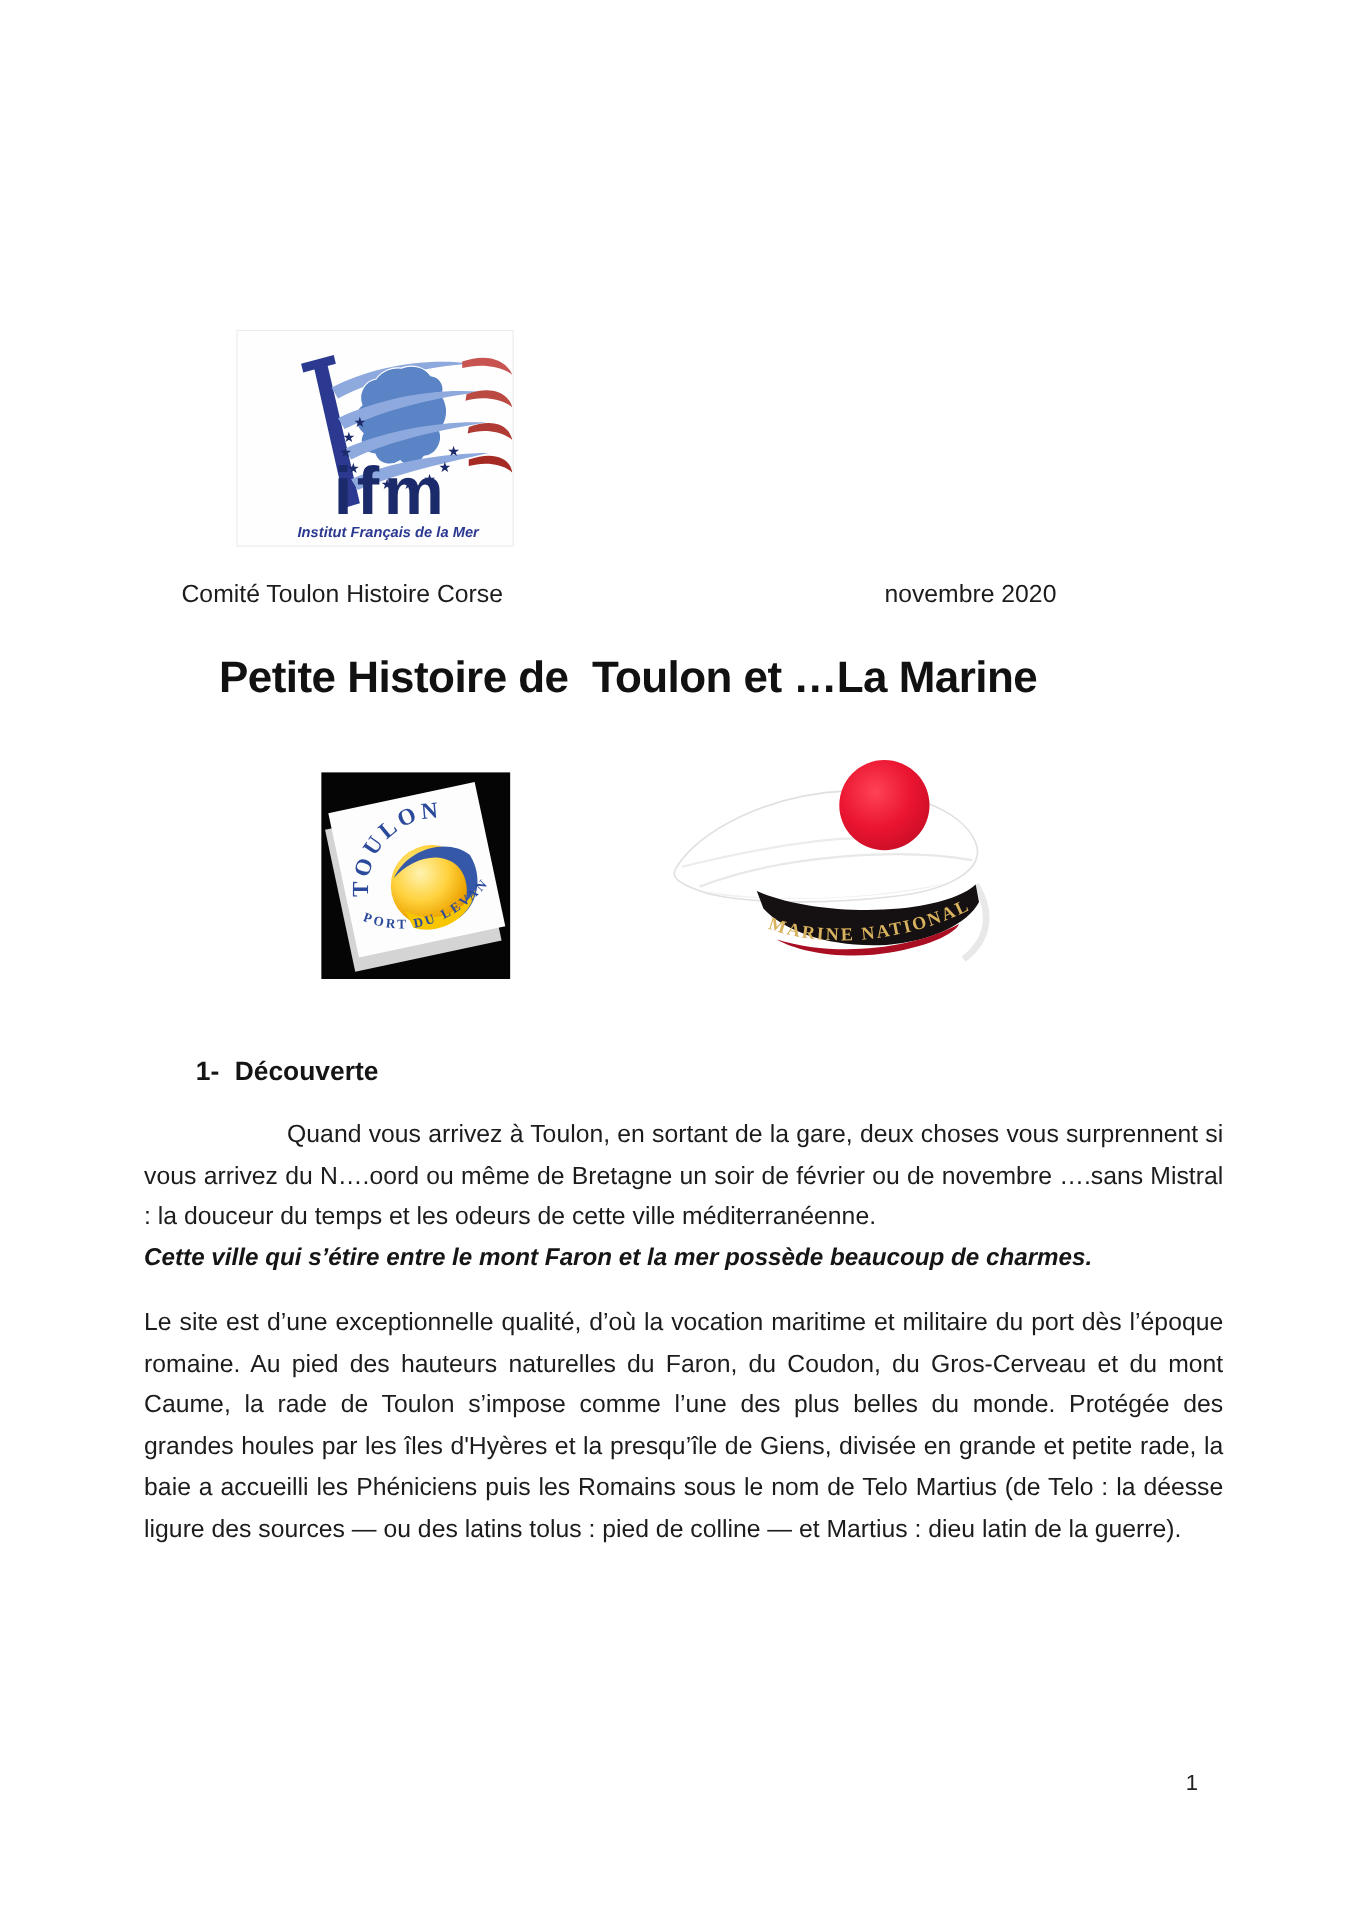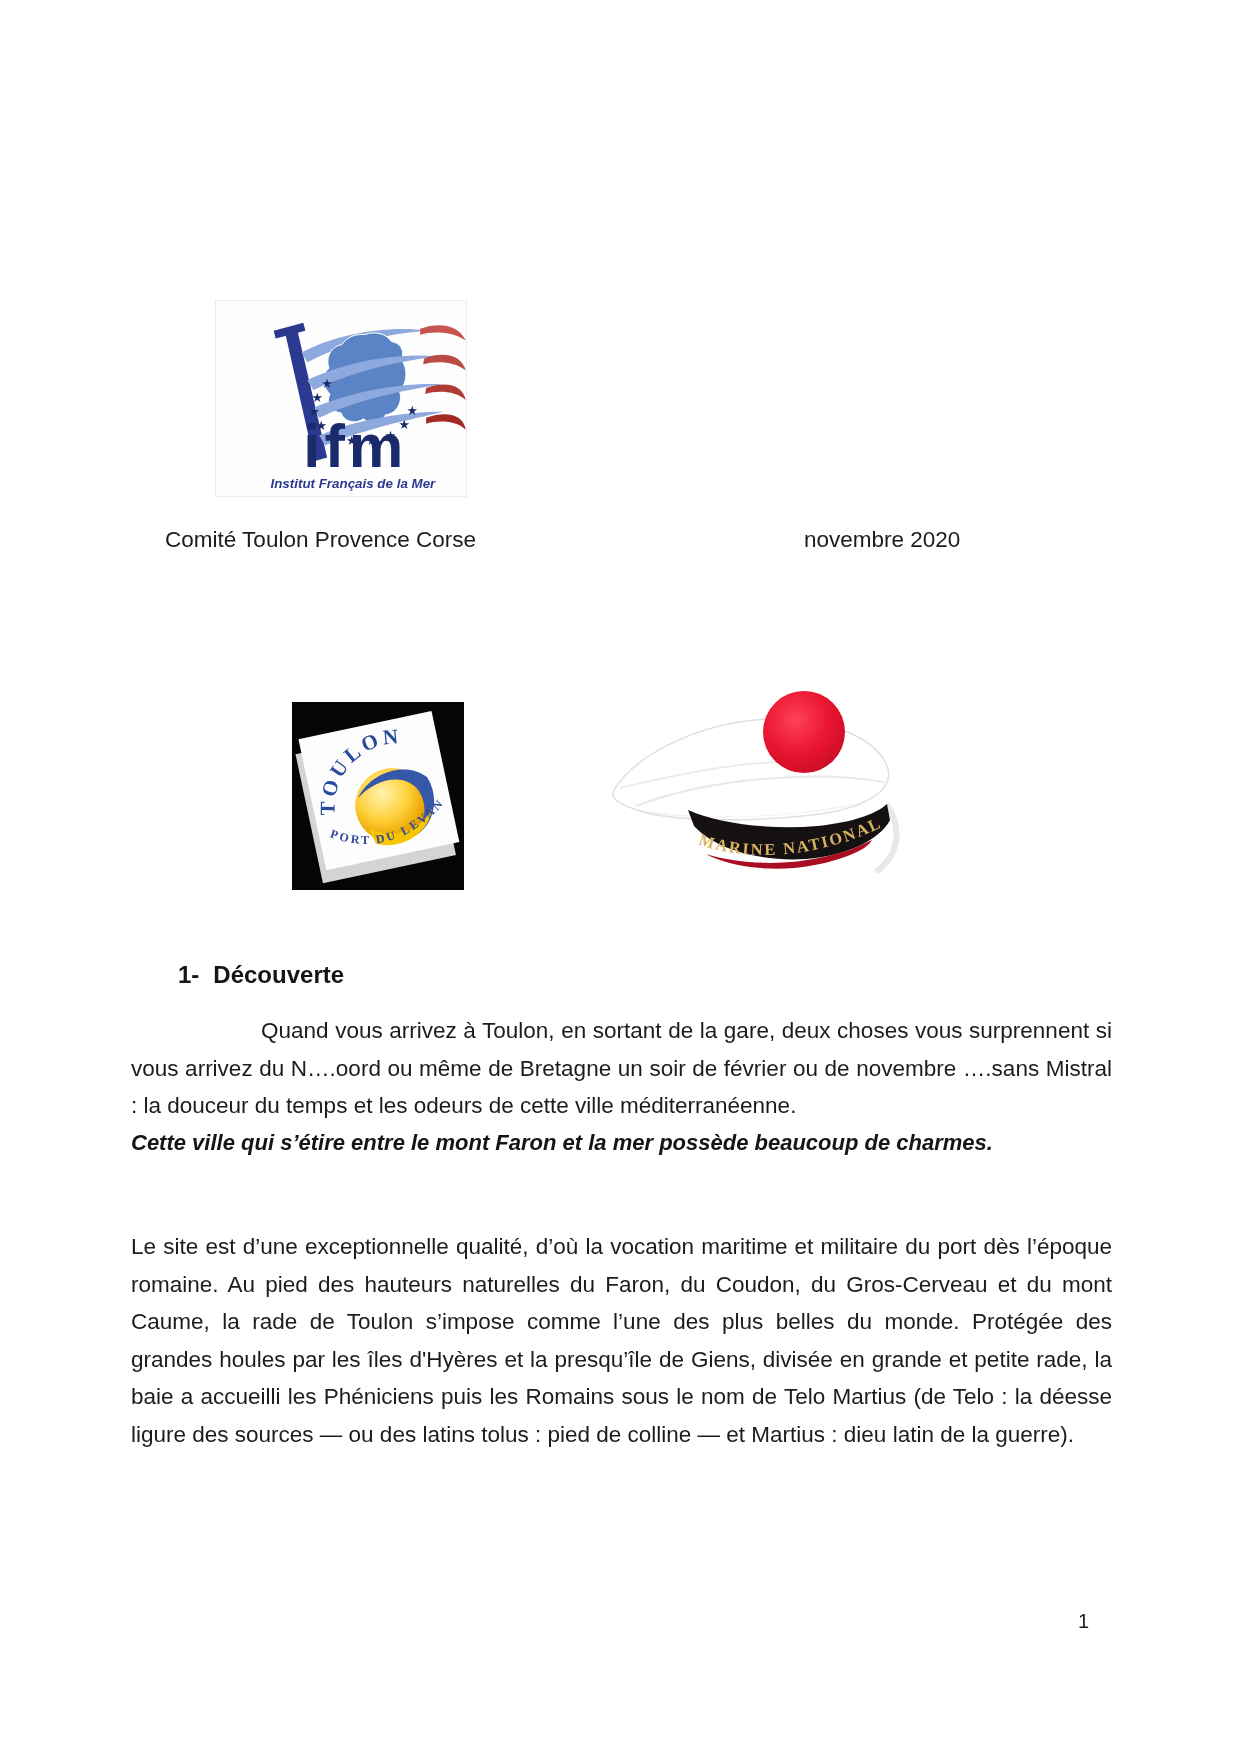--- a/index.html
+++ b/index.html
@@ -34,21 +34,21 @@
   
   .h1 { left:178px; top:961px; font-size:24px; font-weight:700; color:#151515; }
   .h1 .num { margin-right:14px; }
 
   
   .body-par { left:131px; width:981px; font-size:22.5px; line-height:37.6px;
               text-align:justify; color:#1c1c1c; }
   .p1 { top:1012px; text-indent:130px; }
   .emph { left:131px; top:1130px; width:981px; font-size:22px;
           font-weight:700; font-style:italic; color:#151515; }
-  .p2 { top:1183px;margin-top:45px; }
+  .p2 { top:1183px; }
 
   .pagenum { left:1078px; top:1610px; font-size:20px; color:#222; }
 
   svg { display:block; }
 </style>
 </head>
 <body>
 
 <div class="page">
 
@@ -81,23 +81,24 @@
       <path d="M206,28 C228,20 246,26 252,40 C240,31 220,30 206,34 Z" fill="#c75450"></path>
       <path d="M210,58 C232,50 248,56 252,70 C241,61 222,60 209,64 Z" fill="#bb4a42"></path>
       <path d="M212,88 C234,80 249,86 252,100 C242,91 224,90 211,94 Z" fill="#b03a34"></path>
       <path d="M212,118 C234,110 250,116 252,130 C243,121 225,120 212,124 Z" fill="#a52a24"></path>
 
       <text x="88" y="168" font-size="62" font-weight="bold" letter-spacing="4" fill="#1b2a6b">ifm</text>
       <text x="138" y="189" text-anchor="middle" font-size="13.5" font-style="italic" font-weight="bold" fill="#2b3990">Institut Français de la Mer</text>
     </svg>
   </div>
 
-  <div class="abs committee">Comité Toulon Provence Corse</div>
+  <div class="abs committee">Comité Toulon Histoire Corse</div>
   <div class="abs date">novembre 2020</div>
 
+  <div class="abs title">Petite Histoire de  Toulon et …La Marine</div>
 
   <div class="abs toulon-box">
     <svg width="172" height="188" viewBox="0 0 172 188">
       <defs>
         <radialGradient id="sg" cx="40%" cy="32%" r="75%">
           <stop offset="0%" stop-color="#fff3b0"></stop>
           <stop offset="45%" stop-color="#ffd23e"></stop>
           <stop offset="78%" stop-color="#eda400"></stop>
           <stop offset="100%" stop-color="#c77f00"></stop>
         </radialGradient>

